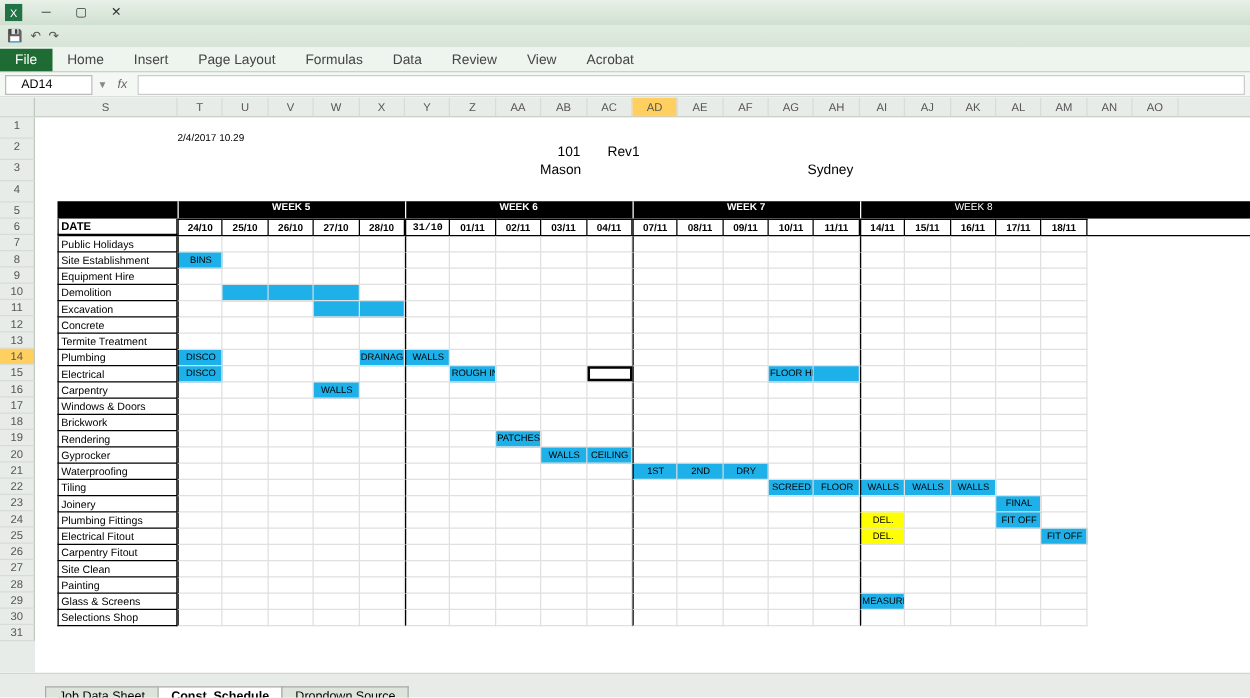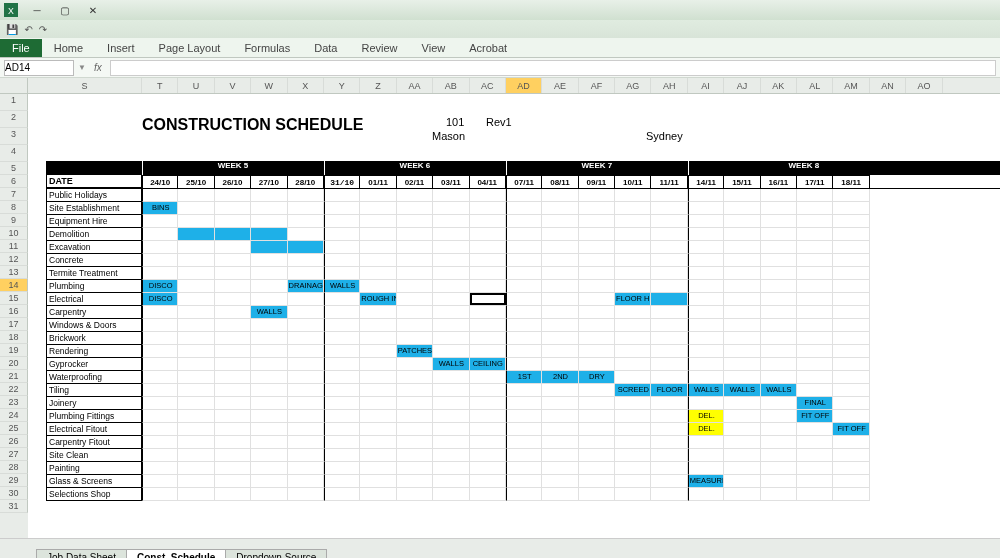--- a/index.html
+++ b/index.html
@@ -8,21 +8,21 @@
 .title-bar .icon { width: 14px; height: 14px; margin-right: 6px; }
 .title-bar .title { flex: 1; text-align: center; font-size: 11px; color: #444; }
 .win-ctrls { display: flex; gap: 2px; }
 .win-ctrls span { width: 26px; height: 16px; display: flex; align-items: center; justify-content: center; font-size: 10px; }
 .qat { height: 18px; background: linear-gradient(#e0ece0,#d8e4d8); display: flex; align-items: center; padding: 0 6px; gap: 6px; }
 .qat span { font-size: 10px; color: #555; }
 .ribbon-tabs { height: 20px; background: #eef5ee; display: flex; align-items: flex-end; border-bottom: 1px solid #c0c8c0; }
 .ribbon-tabs .tab { padding: 3px 12px; font-size: 11px; color: #444; cursor: pointer; }
 .ribbon-tabs .tab.file { background: #1e6b34; color: #fff; }
 .namebox-row { height: 20px; background: #f4f8f4; display: flex; align-items: center; border-bottom: 1px solid #d0d8d0; padding: 0 4px; gap: 4px; }
-.namebox { width: 70px; height: 16px; border: 1px solid #bbb; background: #fff; padding: 0 0; font-size: 10px; display: flex; align-items: center; }
+.namebox { width: 70px; height: 16px; border: 1px solid #bbb; background: #fff; padding: 0 12px; font-size: 10px; display: flex; align-items: center; }
 .fx-label { font-style: italic; font-size: 10px; color: #666; padding: 0 4px; }
 .formula-bar { flex: 1; height: 16px; border: 1px solid #ccc; background: #fff; }
 .sheet-wrap { position: relative; height: 460px; background: #fff; overflow: hidden; }
 .col-headers { display: flex; height: 16px; background: #e8ece8; border-bottom: 1px solid #c0c8c0; }
 .corner { width: 28px; background: #e8ece8; border-right: 1px solid #c0c8c0; }
 .ch { flex: none; text-align: center; font-size: 9px; color: #555; border-right: 1px solid #d8dcd8; line-height: 16px; }
 .ch.active { background: #ffd060; }
 .sheet-body { display: flex; height: 444px; }
 .row-headers { width: 28px; background: #e8ece8; }
 .rh { height: 13px; text-align: center; font-size: 9px; color: #555; border-bottom: 1px solid #d8dcd8; border-right: 1px solid #c0c8c0; line-height: 13px; }
@@ -149,25 +149,25 @@
         <div class="rh">25</div>
         <div class="rh">26</div>
         <div class="rh">27</div>
         <div class="rh">28</div>
         <div class="rh">29</div>
         <div class="rh">30</div>
         <div class="rh">31</div>
       </div>
     <div class="grid">
       <div class="doc">
-        <div class="doc-title">CONSTRUCTION SCHEDULE</div>
         <div class="doc-meta" style="left:400px;top:22px;">101</div>
         <div class="doc-meta" style="left:440px;top:22px;">Rev1</div>
         <div class="doc-meta" style="left:386px;top:36px;">Mason</div>
         <div class="doc-meta" style="left:600px;top:36px;">Sydney</div>
+        <div class="doc-date">2/4/2017 10.29</div>
       </div>
       <div class="sched" id="sched">
           <div class="hdr-row black">
             <div class="task-col"></div>
             <div class="day" style="border-left: 1px solid rgb(255, 255, 255);"></div>
             <div class="day"></div>
             <div class="day" style="font-weight: bold;">WEEK  5</div>
             <div class="day"></div>
             <div class="day"></div>
             <div class="day" style="border-left: 1px solid rgb(255, 255, 255);"></div>
@@ -175,21 +175,21 @@
             <div class="day" style="font-weight: bold;">WEEK  6</div>
             <div class="day"></div>
             <div class="day"></div>
             <div class="day" style="border-left: 1px solid rgb(255, 255, 255);"></div>
             <div class="day"></div>
             <div class="day" style="font-weight: bold;">WEEK  7</div>
             <div class="day"></div>
             <div class="day"></div>
             <div class="day" style="border-left: 1px solid rgb(255, 255, 255);"></div>
             <div class="day"></div>
-            <div class="day" style="font-weight: bold; margin-left: 25px;">WEEK  8</div>
+            <div class="day" style="font-weight: normal;">WEEK  8</div>
             <div class="day"></div>
             <div class="day"></div>
           </div>
           <div class="date-row">
             <div class="task-col">DATE</div>
             <div class="day" style="border-left: 1px solid rgb(0, 0, 0);">24/10</div>
             <div class="day">25/10</div>
             <div class="day">26/10</div>
             <div class="day">27/10</div>
             <div class="day">28/10</div>

